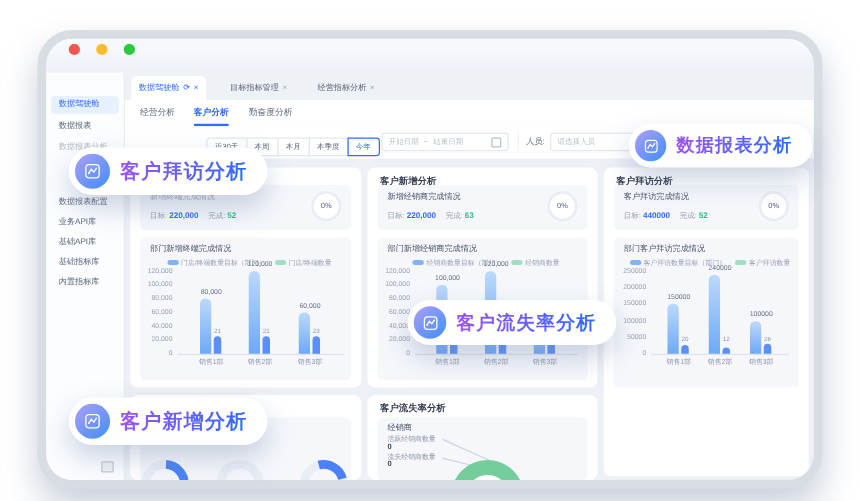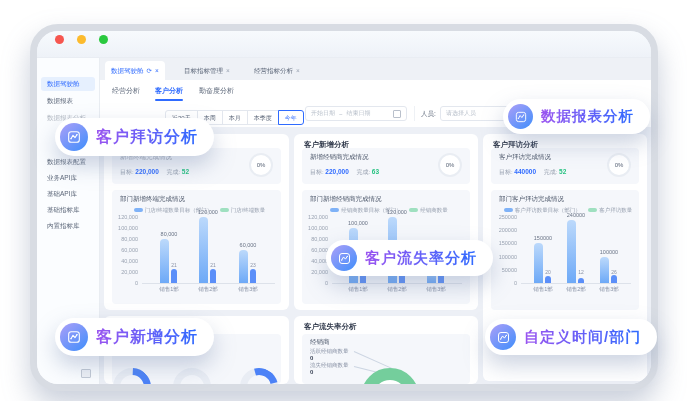--- a/index.html
+++ b/index.html
@@ -352,25 +352,14 @@
       <svg width="16" height="16" viewBox="0 0 24 24" fill="none">
         <rect x="4" y="4" width="16" height="16" rx="4" stroke="#fff" stroke-width="1.6"></rect>
         <polyline points="7.5,14.5 10.5,9.5 13.5,13 16.5,8.5" stroke="#fff" stroke-width="1.6" fill="none" stroke-linecap="round" stroke-linejoin="round"></polyline>
         <circle cx="7.5" cy="14.5" r="1" fill="#fff"></circle>
           <circle cx="16.5" cy="8.5" r="1" fill="#fff"></circle>
       </svg>
     </span>
     <span class="tx" style="font-size:16px">客户新增分析</span>
   </div>
 
-  <div class="pill" style="left:485px;top:319px">
-    <span class="ic" style="width:26px;height:26px">
-      <svg width="15" height="15" viewBox="0 0 24 24" fill="none">
-        <rect x="4" y="4" width="16" height="16" rx="4" stroke="#fff" stroke-width="1.6"></rect>
-        <polyline points="7.5,14.5 10.5,9.5 13.5,13 16.5,8.5" stroke="#fff" stroke-width="1.6" fill="none" stroke-linecap="round" stroke-linejoin="round"></polyline>
-        <circle cx="7.5" cy="14.5" r="1" fill="#fff"></circle>
-          <circle cx="16.5" cy="8.5" r="1" fill="#fff"></circle>
-      </svg>
-    </span>
-    <span class="tx" style="font-size:15px">自定义时间/部门</span>
-  </div>
 
 </div>
 
 </body></html>

